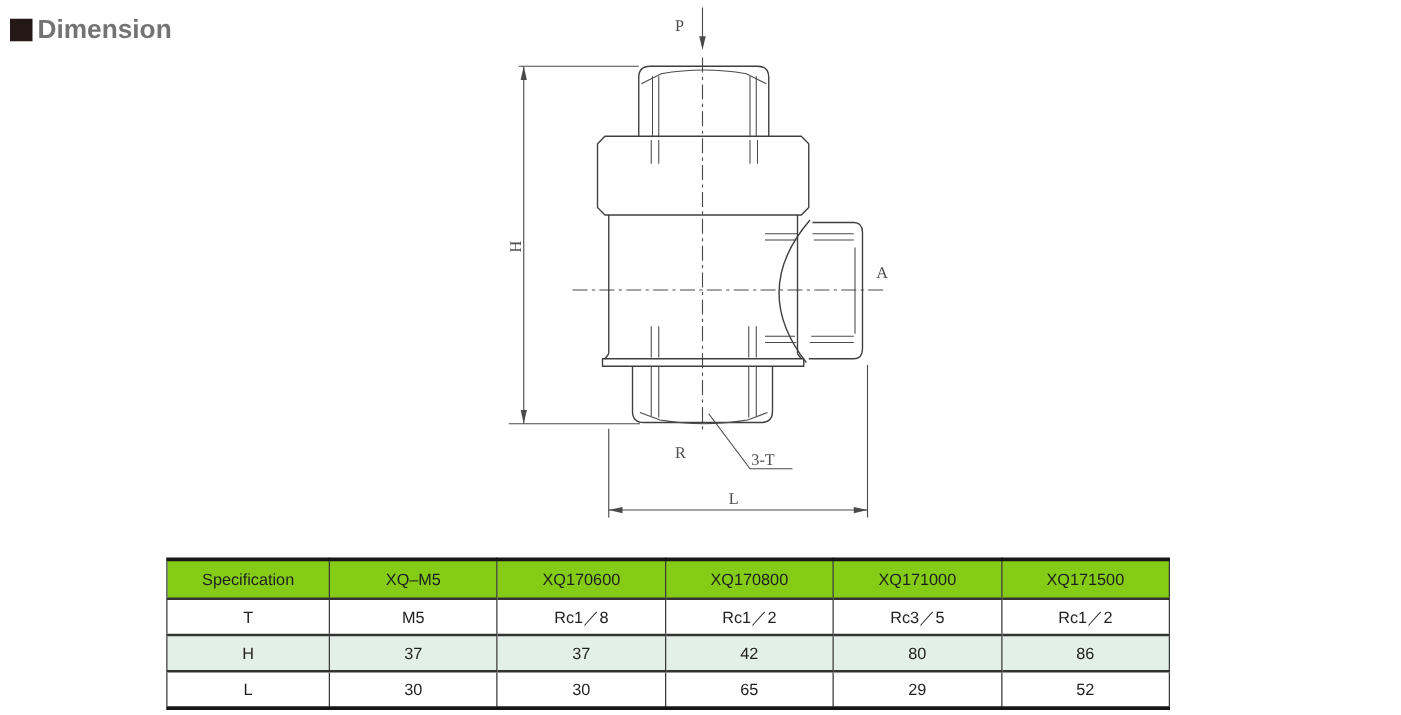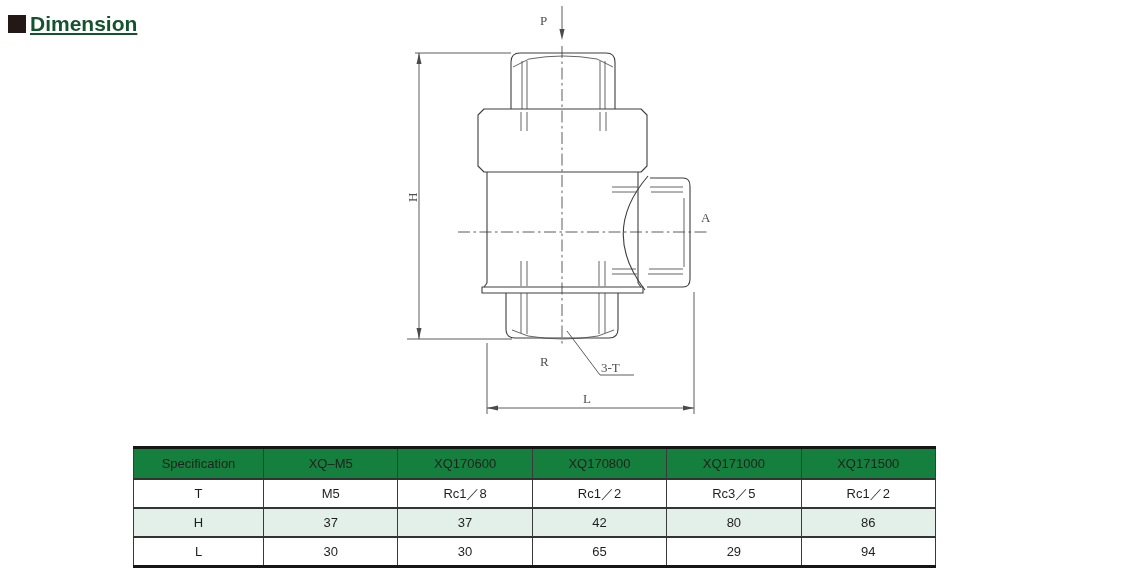--- a/index.html
+++ b/index.html
@@ -2,21 +2,21 @@
 <html><head>
 <meta charset="utf-8">
 <style>
   html,body{margin:0;padding:0;}
   body{
     width:1121px;height:572px;background:#ffffff;position:relative;overflow:hidden;
     font-family:"Liberation Sans", sans-serif;
   }
   .section-header{position:absolute;left:8px;top:13px;display:flex;align-items:center;gap:4px;}
   .section-header .bullet{width:18px;height:18px;background:#231815;display:inline-block;}
-  .section-header h1{margin:0;font-size:21px;font-weight:bold;color:#14532d;line-height:22px;text-decoration:underline;}
+  .section-header h1{margin:0;font-size:21px;font-weight:bold;color:#737373;line-height:22px;}
 
   svg.drawing{position:absolute;left:0;top:0;}
   .cad-line{stroke:#3f3f3f;fill:none;stroke-width:1.1;stroke-linejoin:round;stroke-linecap:butt;}
   .cad-thin{stroke:#4a4a4a;fill:none;stroke-width:0.85;}
   .cad-dim{stroke:#4a4a4a;fill:none;stroke-width:0.9;}
   .cad-center{stroke:#4a4a4a;fill:none;stroke-width:0.9;stroke-dasharray:12 3.5 2.5 3.5;}
   .cad-arrow{fill:#4a4a4a;stroke:none;}
   .cad-text{font-family:"Liberation Serif", serif;font-size:13px;fill:#4f4f4f;}
 
   table.spec{
@@ -25,21 +25,21 @@
     font-size:13px;color:#1f1f1f;
     border-top:3px solid #161616;border-bottom:3px solid #161616;
     border-left:1px solid #3a3a3a;border-right:1px solid #3a3a3a;
   }
   table.spec th, table.spec td{
     border-left:1px solid #3a3a3a;border-right:1px solid #3a3a3a;
     border-top:2px solid #333;border-bottom:2px solid #333;
     text-align:center;vertical-align:middle;padding:0;
     font-weight:normal;
   }
-  table.spec th{height:29px;background:#15803d;}
+  table.spec th{height:29px;background:#84cc16;}
   table.spec td{height:27px;background:#ffffff;}
   table.spec tr.tinted td{background:#e3efe9;}
 </style>
 </head>
 <body>
 
 <div class="section-header">
   <span class="bullet"></span>
   <h1>Dimension</h1>
 </div>
@@ -168,16 +168,16 @@
       <td>42</td>
       <td>80</td>
       <td>86</td>
     </tr>
     <tr>
       <td>L</td>
       <td>30</td>
       <td>30</td>
       <td>65</td>
       <td>29</td>
-      <td>94</td>
+      <td>52</td>
     </tr>
   </tbody>
 </table>
 
 </body></html>

